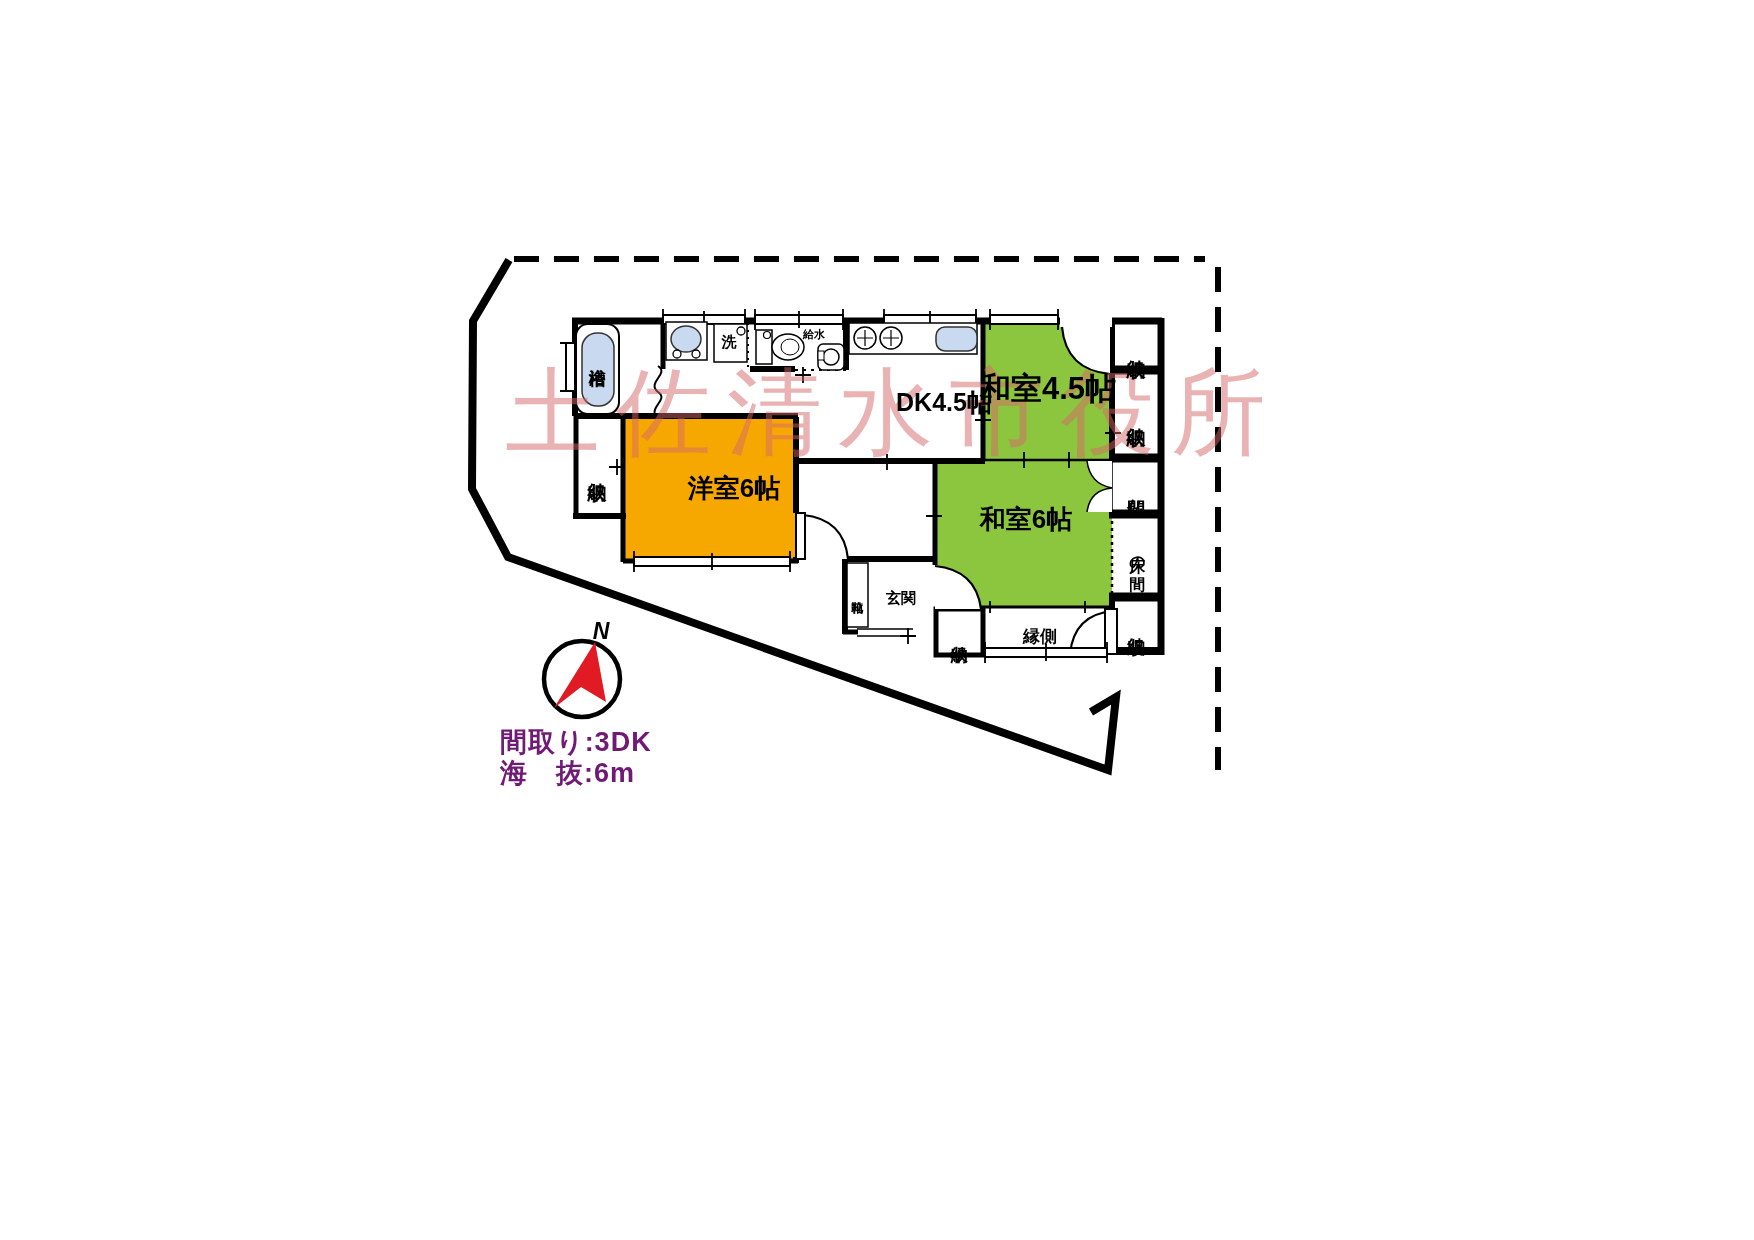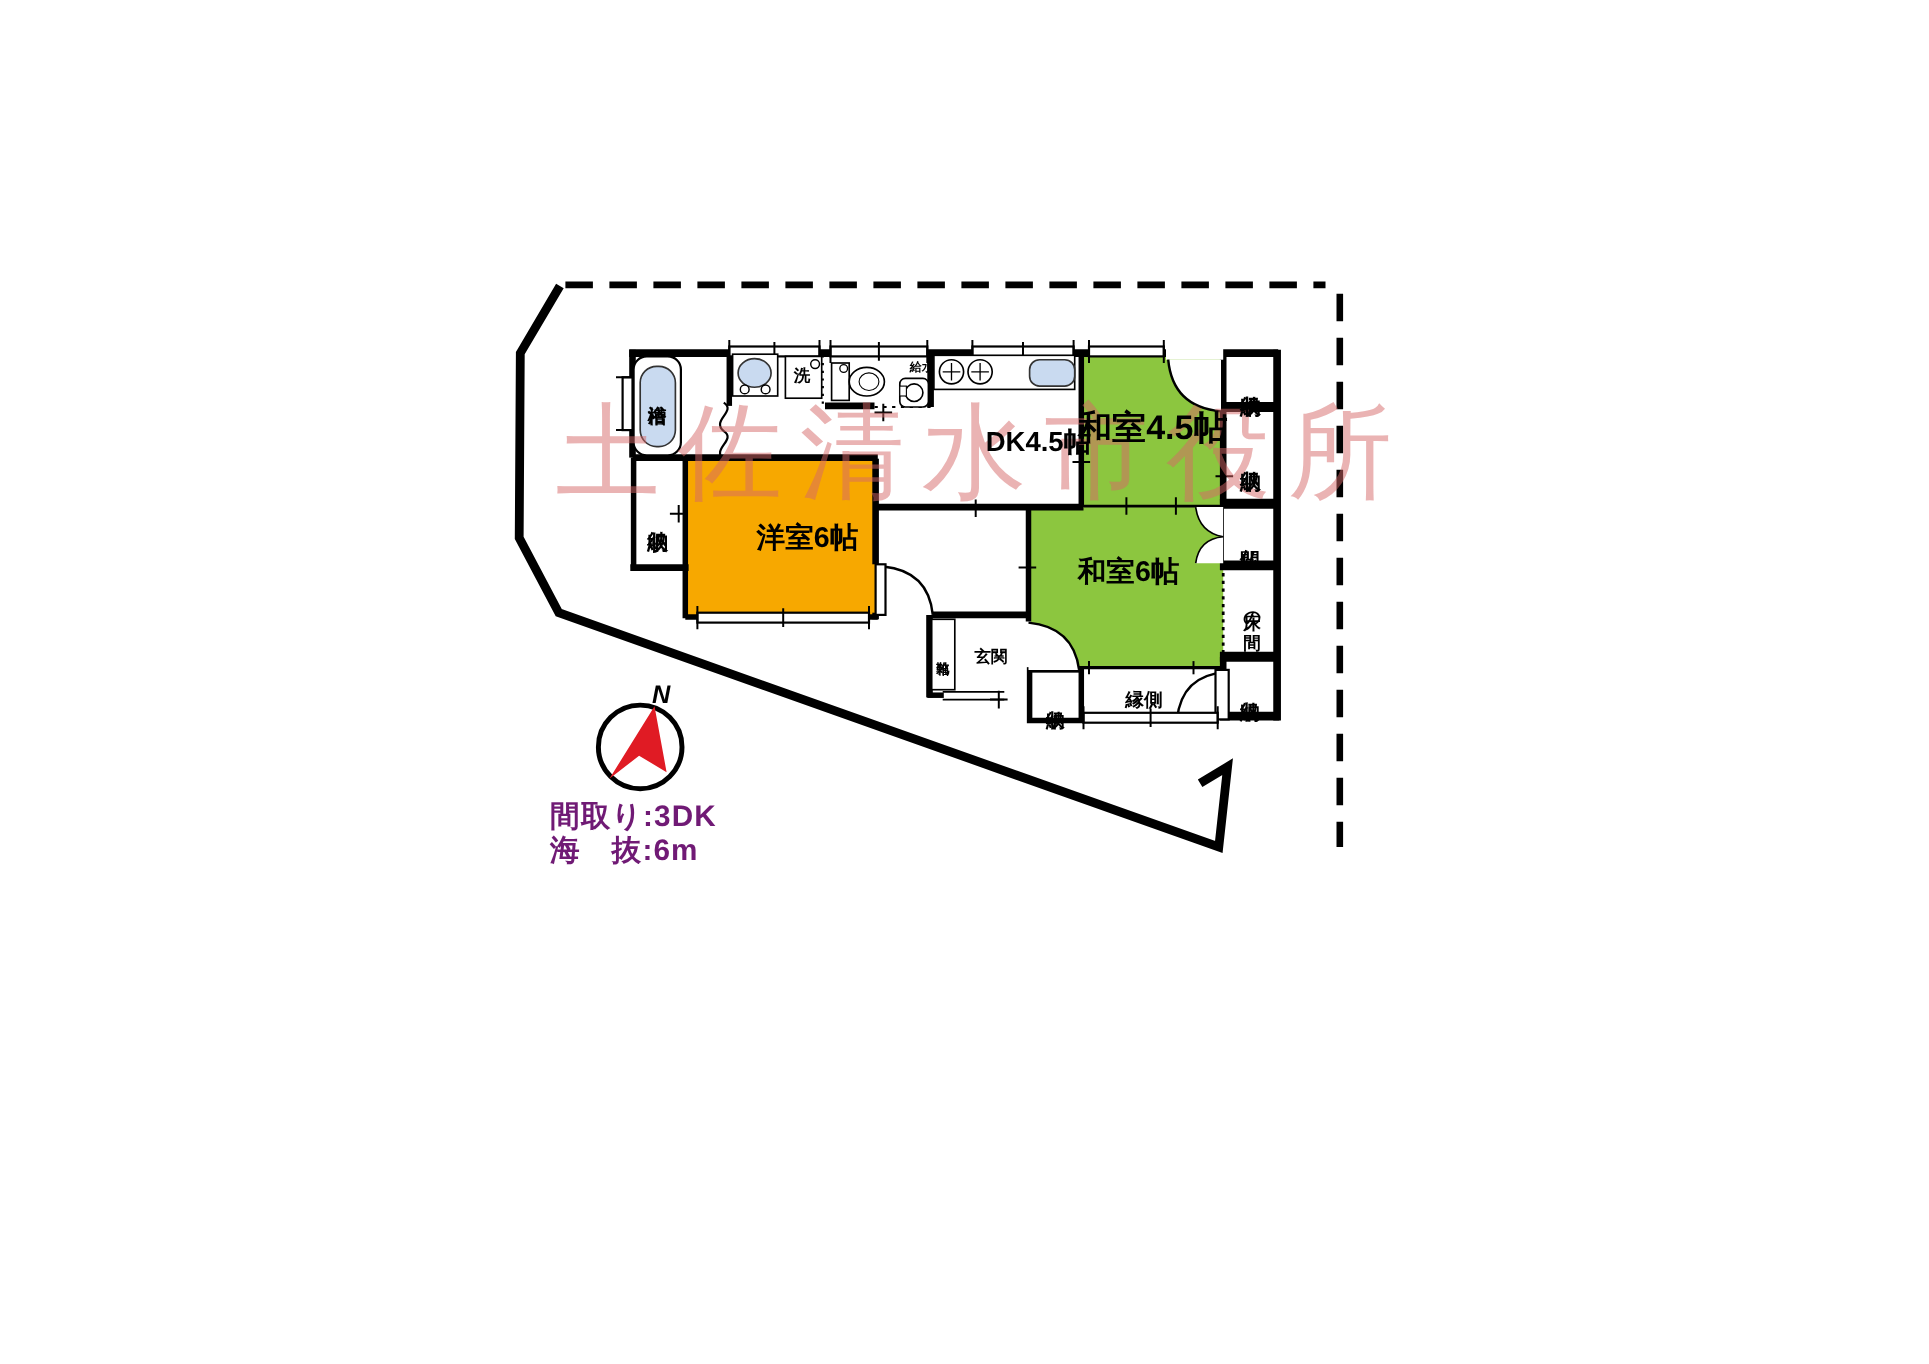--- a/index.html
+++ b/index.html
@@ -180,21 +180,21 @@
     <g>
       <circle cx="582" cy="679" r="38" fill="#fff" stroke="#000" stroke-width="4.5"></circle>
       <polygon points="595,642 606,702 581,687 554,708" fill="#e01b24"></polygon>
     </g>
   </svg>
 
   <div class="wm wm1" style="color: rgba(214, 104, 104, 0.5);">土佐清水市役所</div>
 
   <div class="lbl vert" style="left:597px;top:356px;font-size:17px;">浴槽</div>
   <div class="lbl" style="left:729px;top:342px;font-size:15px;">洗</div>
-  <div class="lbl" style="left:838px;top:335px;font-size:11px;">給水</div>
+  <div class="lbl" style="left:814px;top:335px;font-size:11px;">給水</div>
   <div class="lbl" style="left:921px;top:402px;font-size:25px;margin-left:23px;">DK4.5帖</div>
   <div class="lbl" style="left:1048px;top:389px;font-size:31px;">和室4.5帖</div>
   <div class="lbl" style="left:1026px;top:520px;font-size:26px;">和室6帖</div>
   <div class="lbl" style="left:734px;top:489px;font-size:26px;">洋室6帖</div>
   <div class="lbl vert" style="left:597px;top:468px;font-size:19px;">収納</div>
   <div class="lbl vert" style="left:1136px;top:345px;font-size:19px;">収納</div>
   <div class="lbl vert" style="left:1136px;top:413px;font-size:19px;">収納</div>
   <div class="lbl vert" style="left:1136px;top:486px;font-size:18px;">仏間</div>
   <div class="lbl vert" style="left:1137px;top:555px;font-size:16px;">床の間</div>
   <div class="lbl vert" style="left:1136px;top:624px;font-size:18px;">収納</div>

